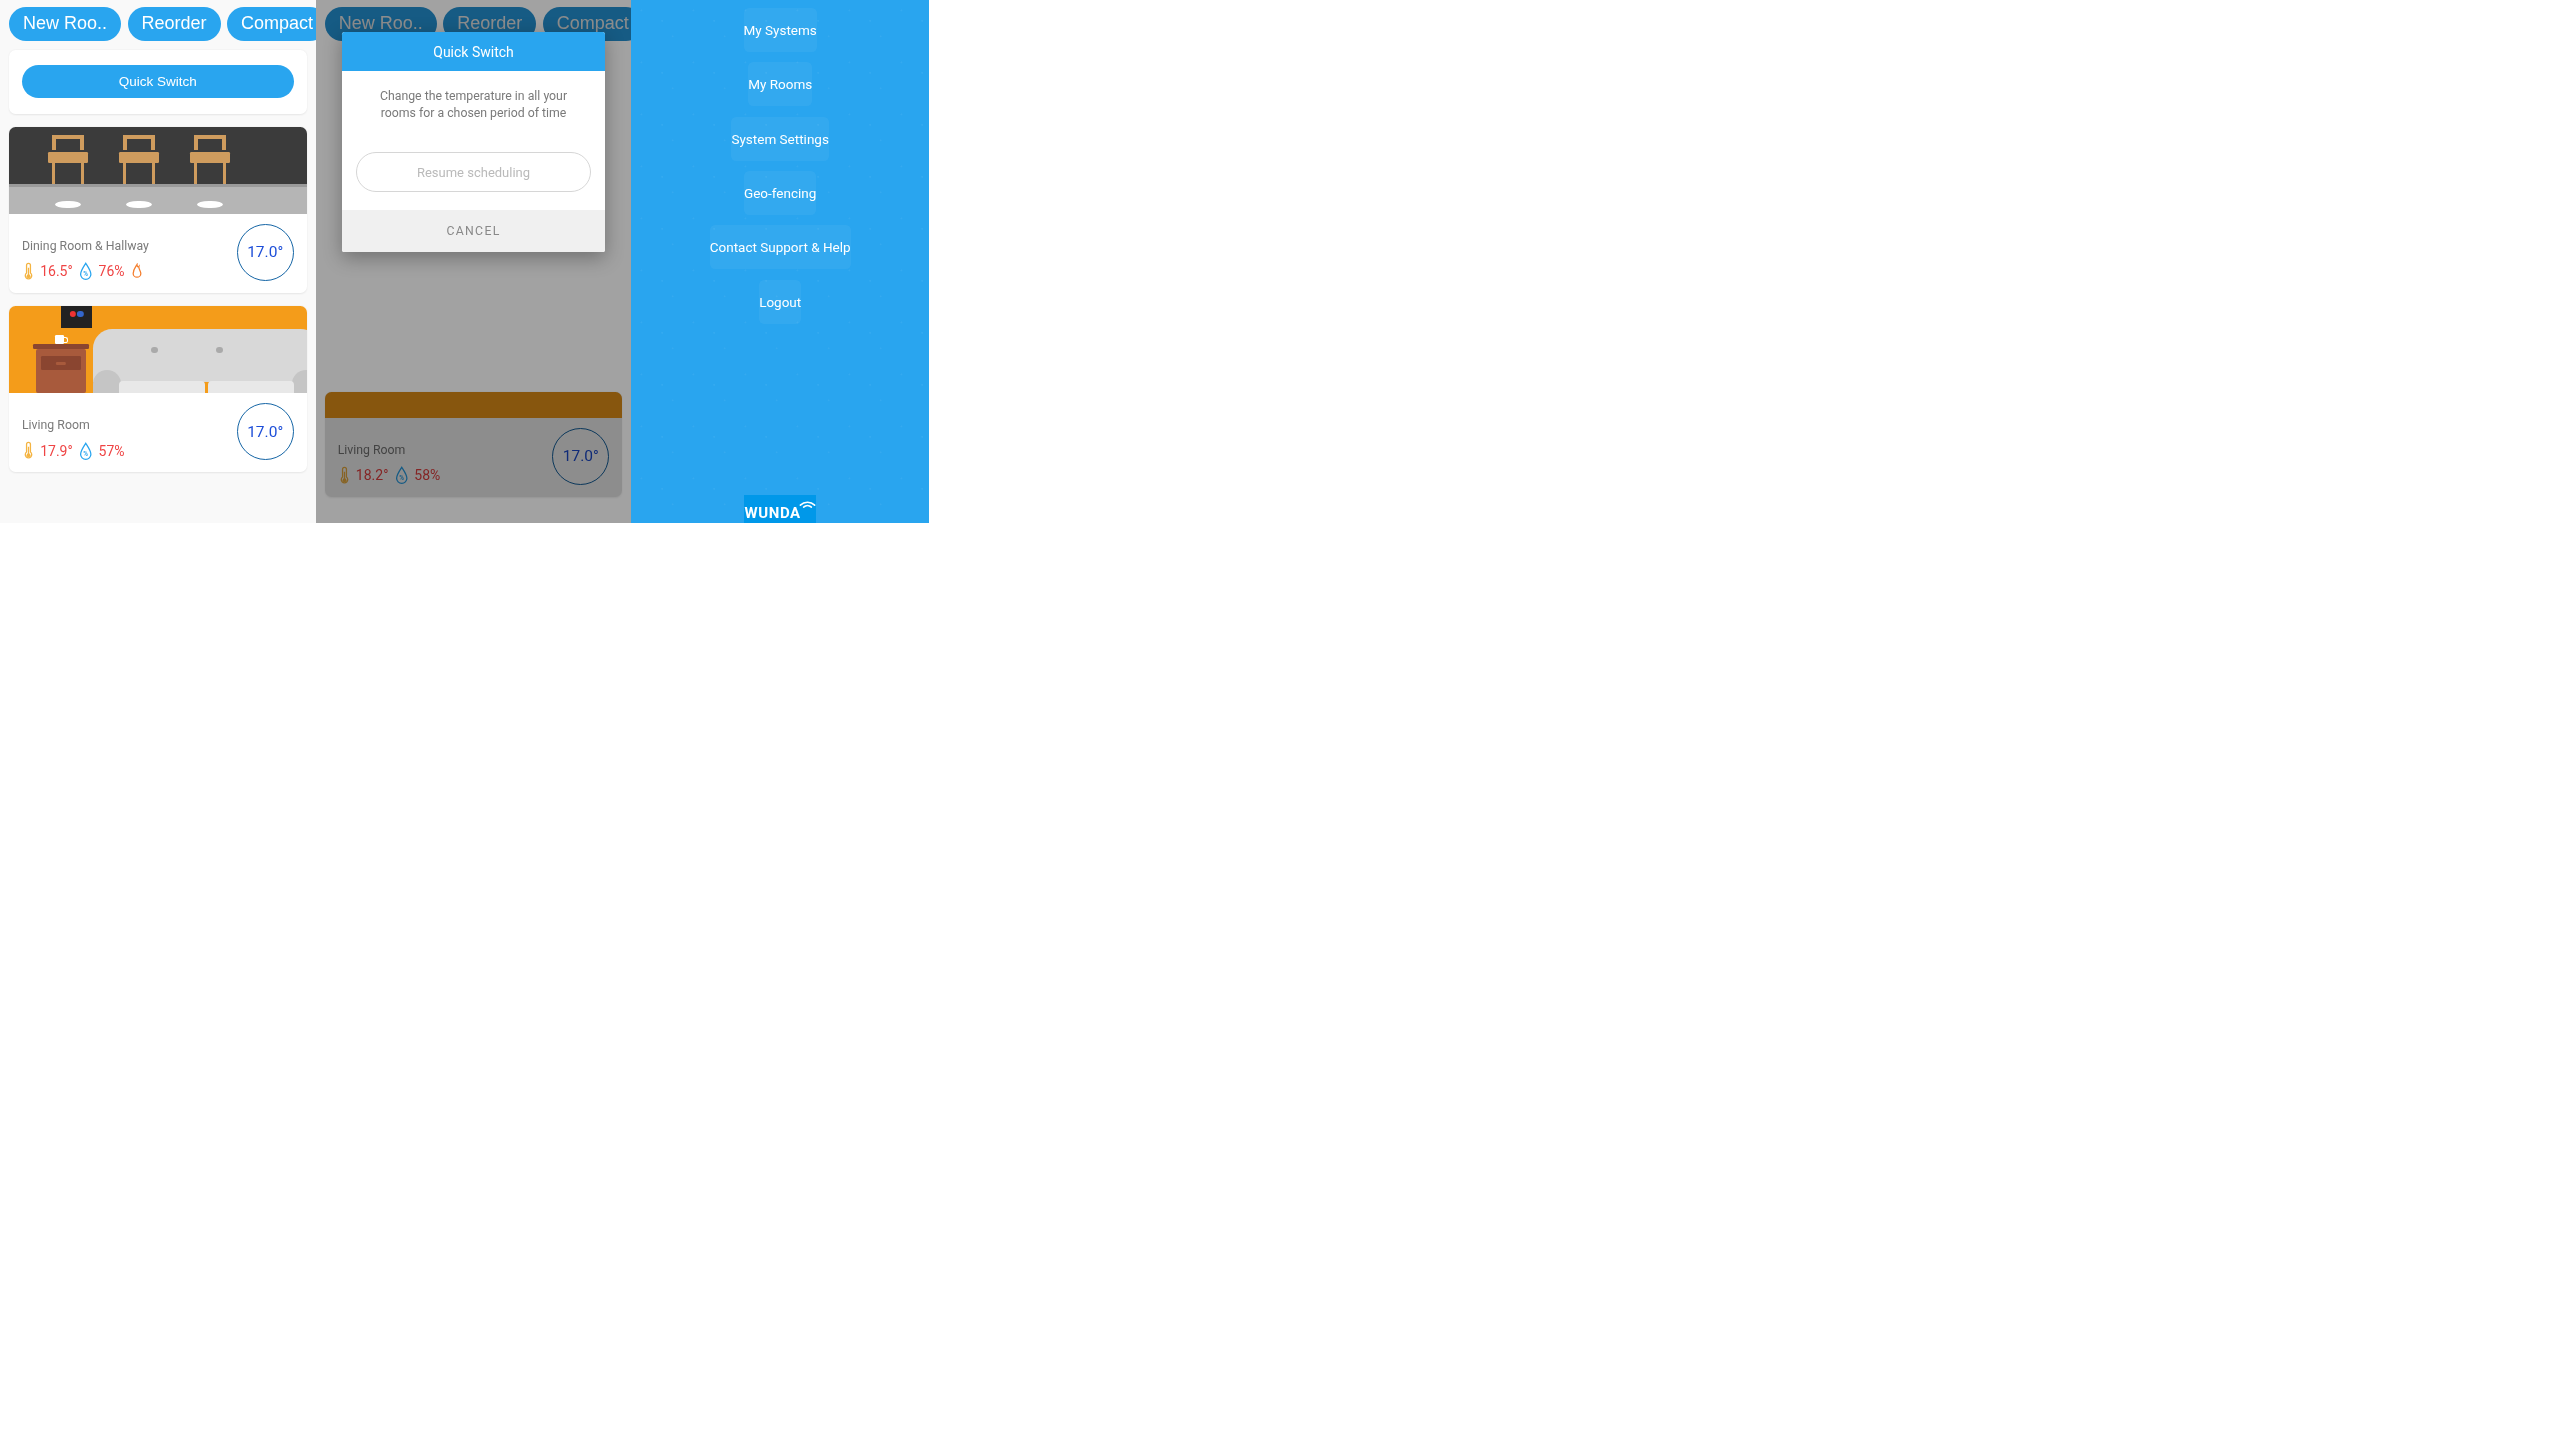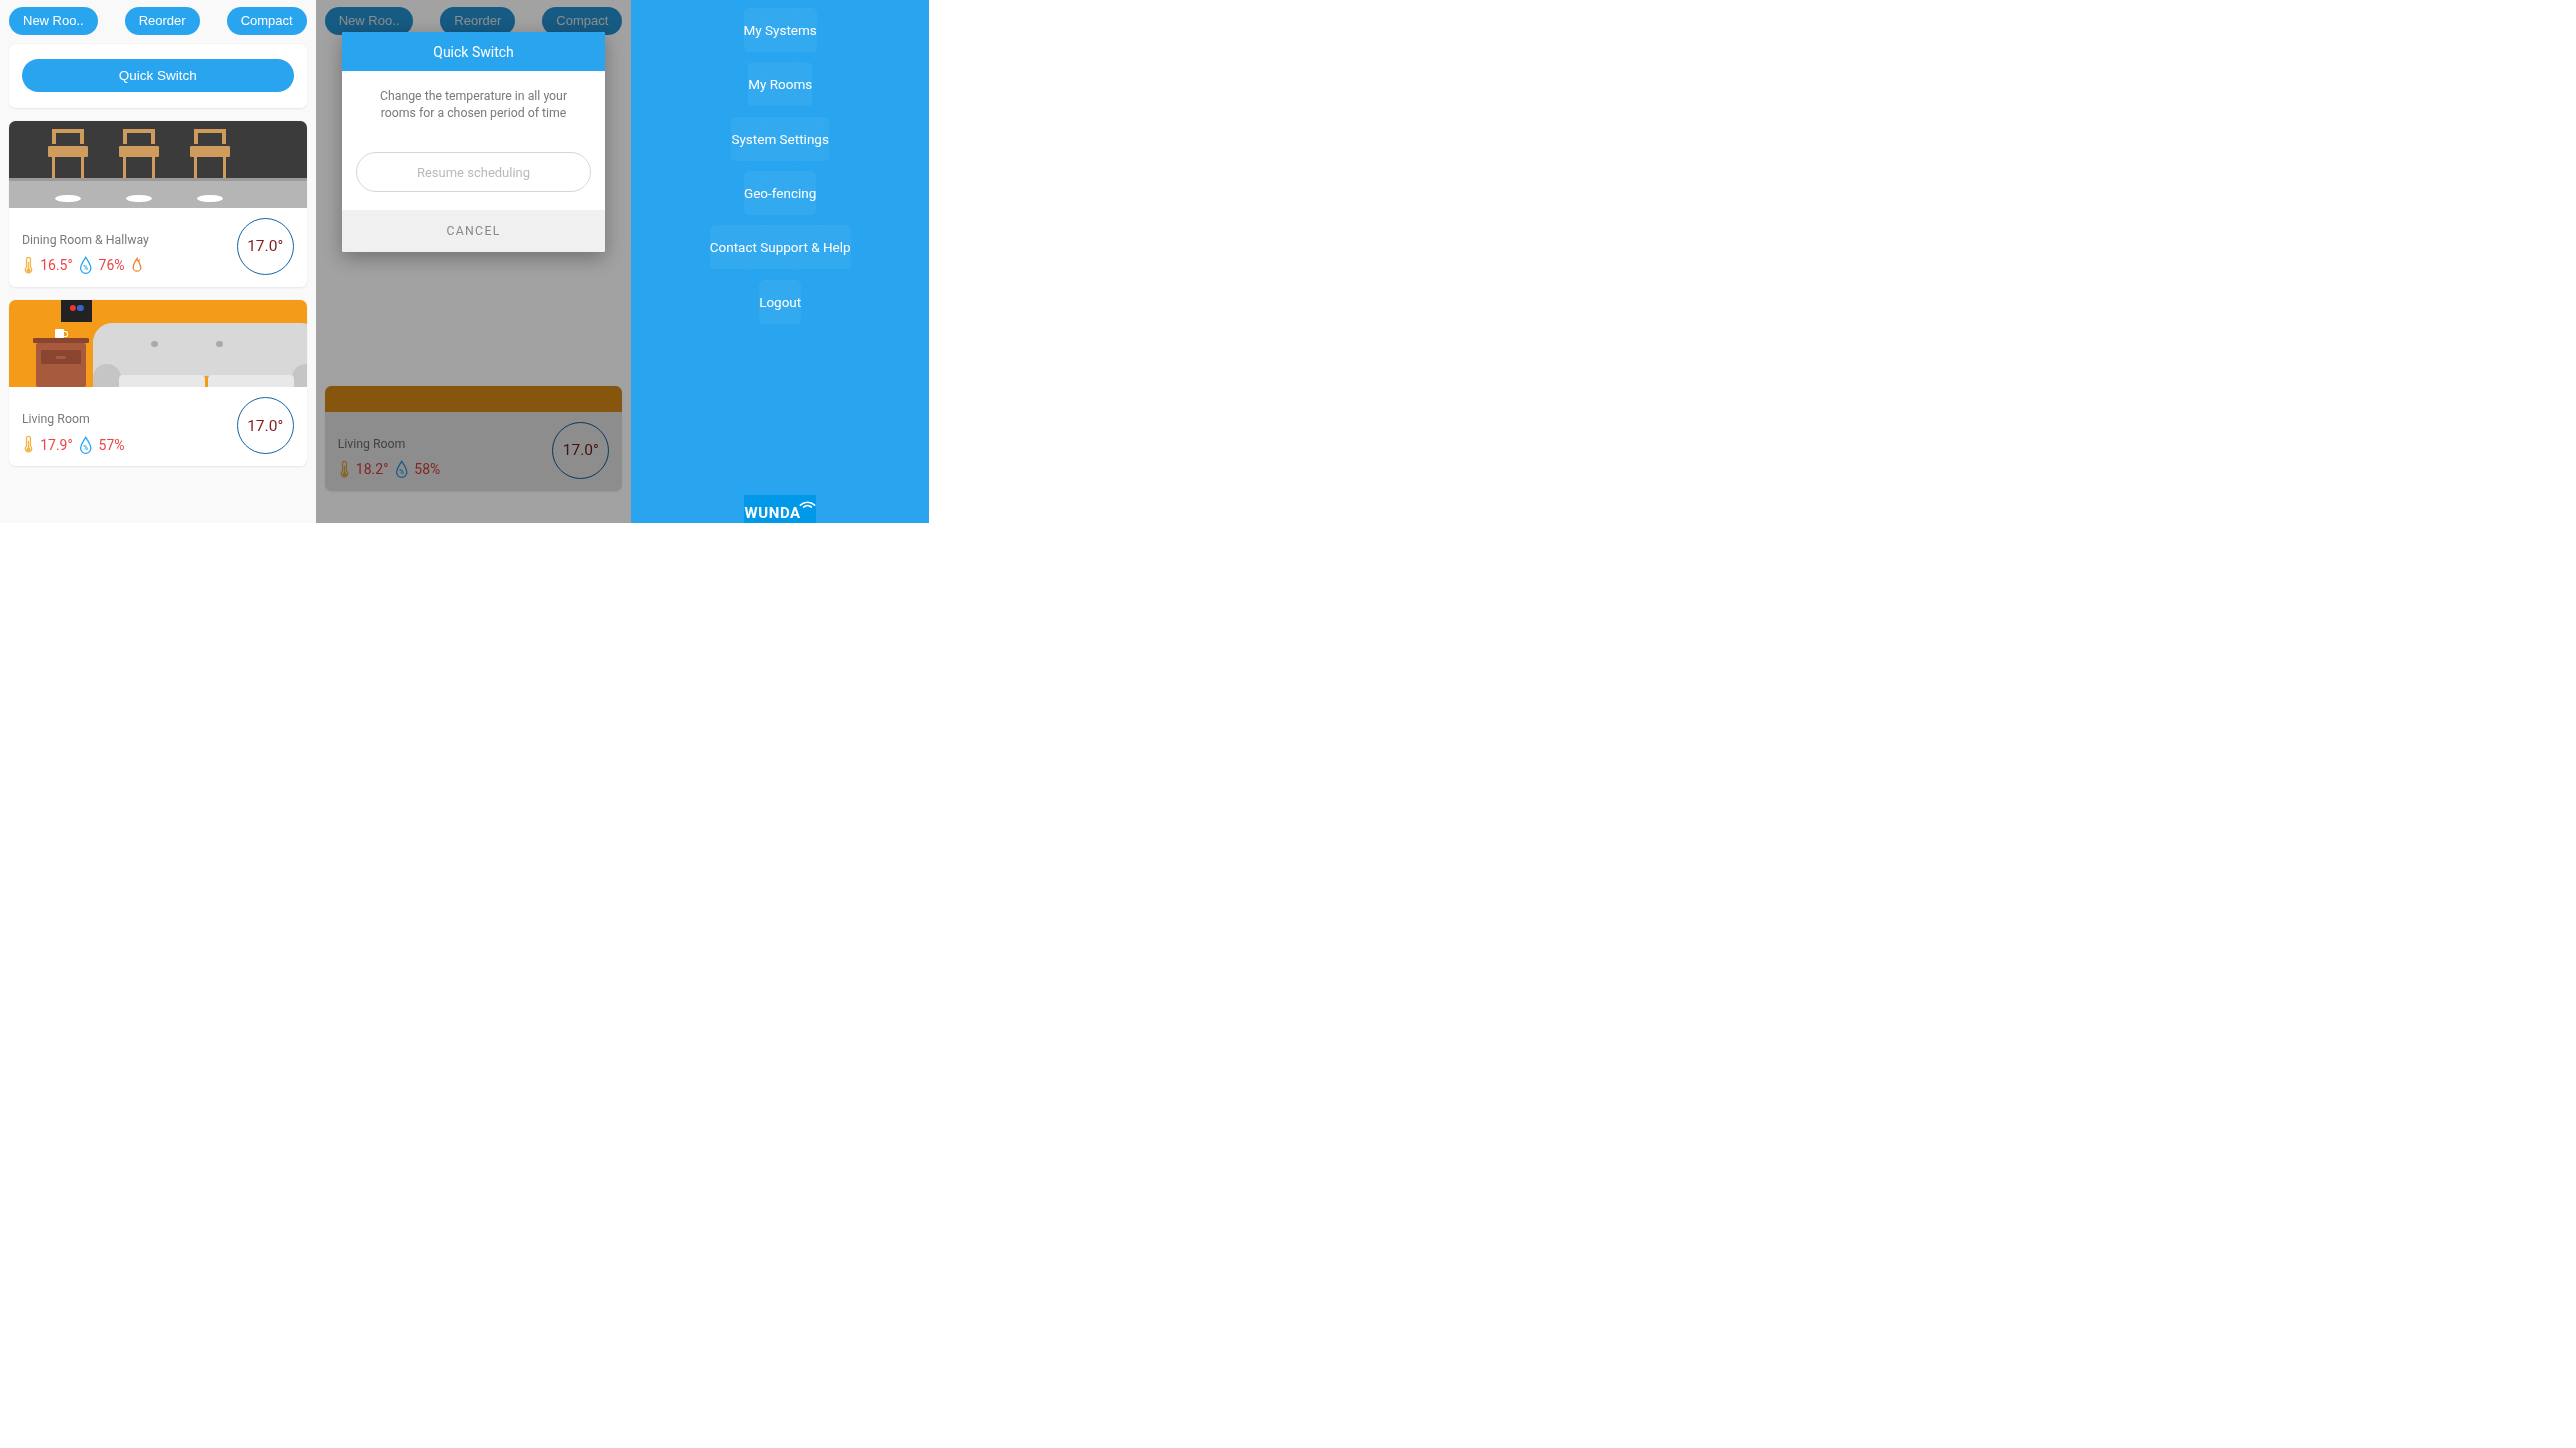--- a/index.html
+++ b/index.html
@@ -26,21 +26,21 @@
     gap: 6.5px;
     justify-content: space-between;
     margin-bottom: 9px;
   }
   .pill-btn {
     background: #29a5ef;
     color: #fff;
     border: none;
     border-radius: 644px;
     padding: 6.5px 14px;
-    font-size: 13px;
+    font-size: 18px;
     font-weight: 400;
     cursor: pointer;
     white-space: nowrap;
   }
   .quick-switch-container {
     background: #fff;
     border-radius: 6.5px;
     padding: 15.5px 13px;
     margin-bottom: 13px;
     box-shadow: 0 0.6px 1.9px rgba(0,0,0,0.08);
@@ -269,21 +269,21 @@
   }
   .room-target {
     width: 57px;
     height: 57px;
     border: 1.6px solid #1565a5;
     border-radius: 50%;
     display: flex;
     align-items: center;
     justify-content: center;
     font-size: 15.5px;
-    color: #7f1d1d;
+    color: #1d4ed8;
     flex-shrink: 0;
     text-align: right;
   }
   .icon-thermo, .icon-drop, .icon-flame {
     display: inline-flex;
     align-items: center;
     justify-content: center;
   }
 
   

